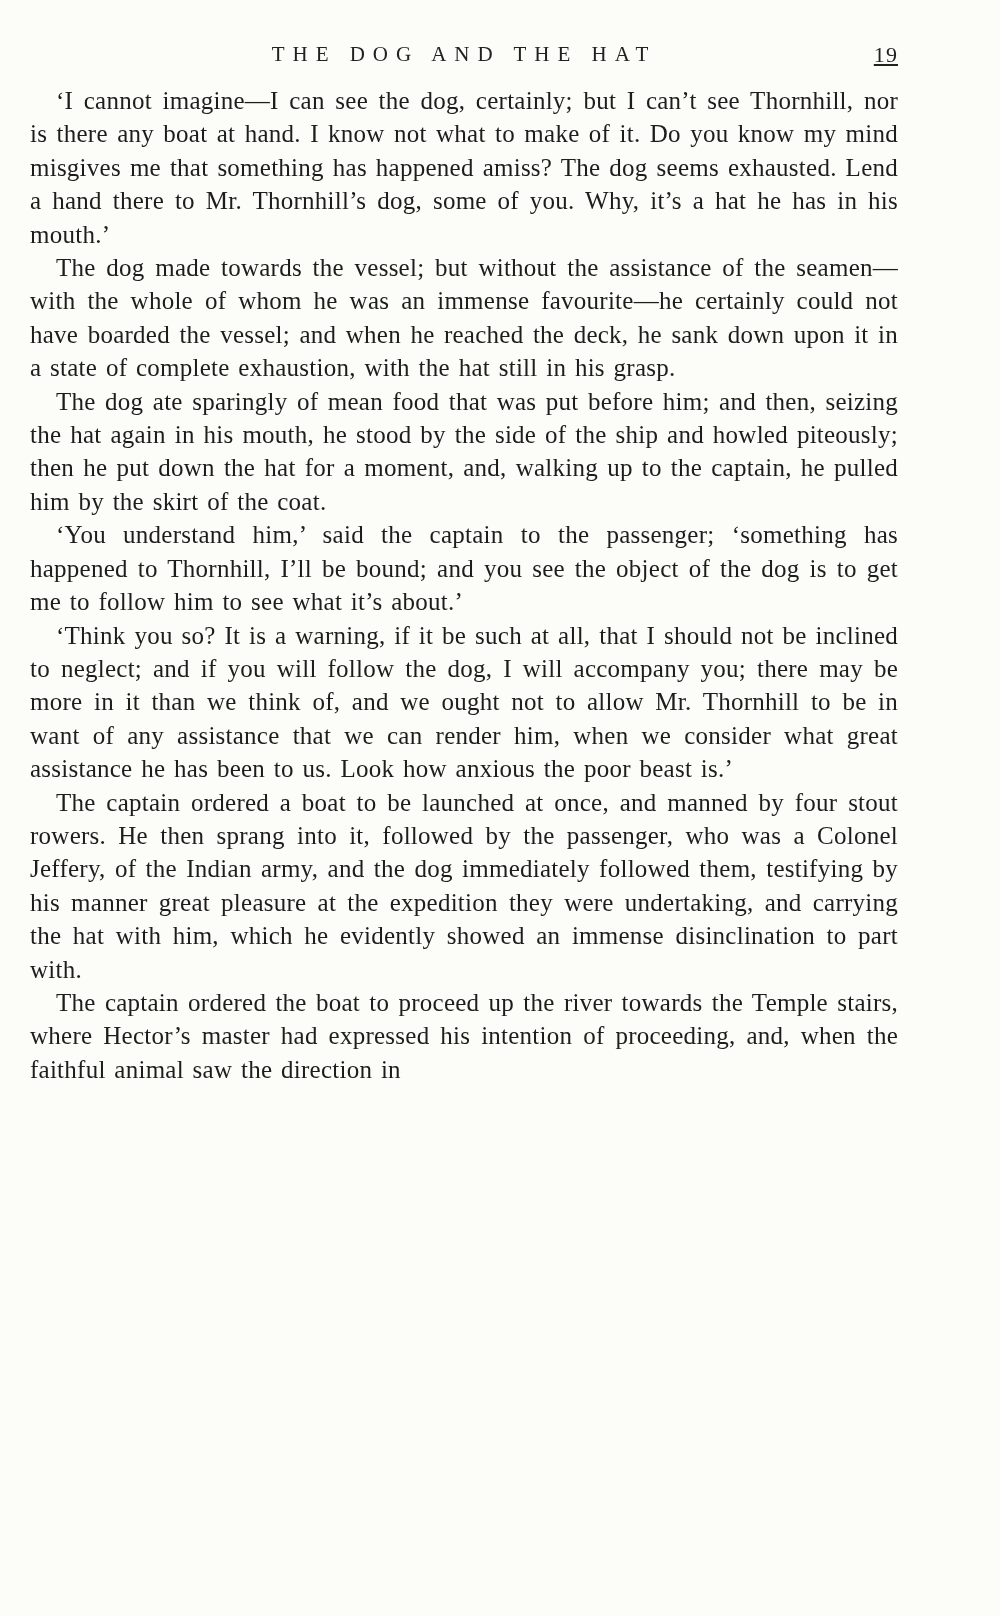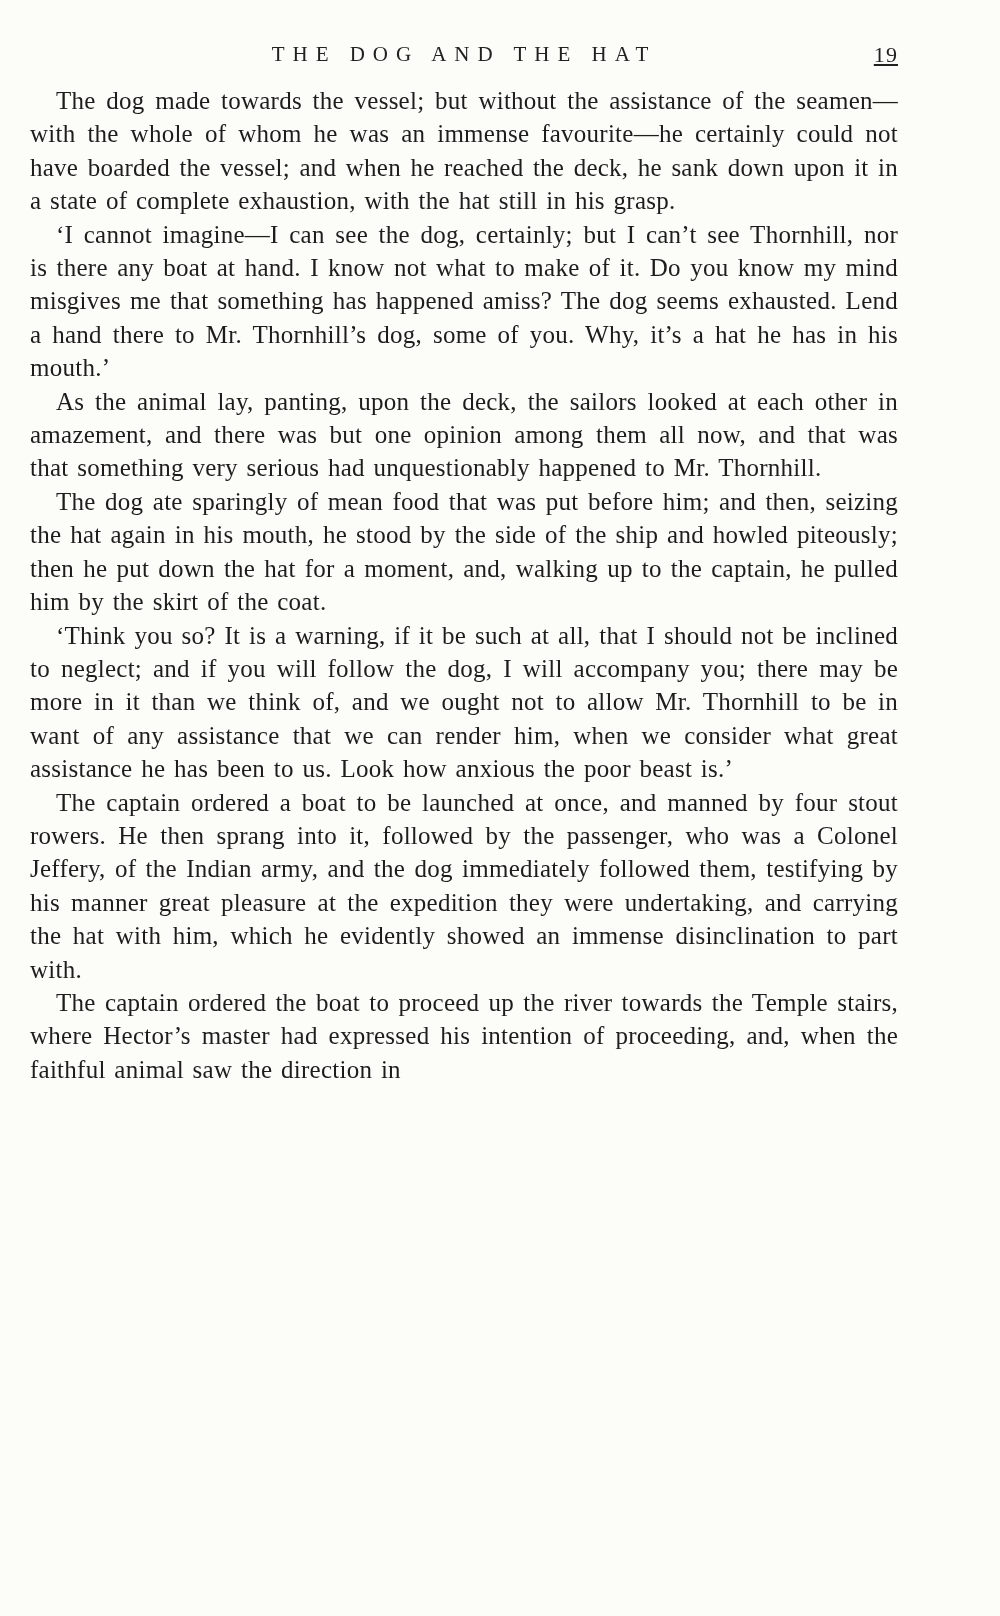--- a/index.html
+++ b/index.html
@@ -52,21 +52,21 @@
 </style>
 </head>
 <body>
 
 <div class="page">
   <div class="header">
     <span class="running-title">THE DOG AND THE HAT</span>
     <span class="page-number">19</span>
   </div>
   <div class="body-text">
+      <p>‘I cannot imagine—I can see the dog, certainly; but I can’t see Thornhill, nor is there any boat at hand. I know not what to make of it. Do you know my mind misgives me that something has happened amiss? The dog seems exhausted. Lend a hand there to Mr. Thornhill’s dog, some of you. Why, it’s a hat he has in his mouth.’</p>
       <p>The dog made towards the vessel; but without the assistance of the seamen—with the whole of whom he was an immense favourite—he certainly could not have boarded the vessel; and when he reached the deck, he sank down upon it in a state of complete exhaustion, with the hat still in his grasp.</p>
-      <p>‘I cannot imagine—I can see the dog, certainly; but I can’t see Thornhill, nor is there any boat at hand. I know not what to make of it. Do you know my mind misgives me that something has happened amiss? The dog seems exhausted. Lend a hand there to Mr. Thornhill’s dog, some of you. Why, it’s a hat he has in his mouth.’</p>
-      <p>As the animal lay, panting, upon the deck, the sailors looked at each other in amazement, and there was but one opinion among them all now, and that was that something very serious had unquestionably happened to Mr. Thornhill.</p>
       <p>The dog ate sparingly of mean food that was put before him; and then, seizing the hat again in his mouth, he stood by the side of the ship and howled piteously; then he put down the hat for a moment, and, walking up to the captain, he pulled him by the skirt of the coat.</p>
+      <p>‘You understand him,’ said the captain to the passenger; ‘something has happened to Thornhill, I’ll be bound; and you see the object of the dog is to get me to follow him to see what it’s about.’</p>
       <p>‘Think you so? It is a warning, if it be such at all, that I should not be inclined to neglect; and if you will follow the dog, I will accompany you; there may be more in it than we think of, and we ought not to allow Mr. Thornhill to be in want of any assistance that we can render him, when we consider what great assistance he has been to us. Look how anxious the poor beast is.’</p>
       <p>The captain ordered a boat to be launched at once, and manned by four stout rowers. He then sprang into it, followed by the passenger, who was a Colonel Jeffery, of the Indian army, and the dog immediately followed them, testifying by his manner great pleasure at the expedition they were undertaking, and carrying the hat with him, which he evidently showed an immense disinclination to part with.</p>
       <p>The captain ordered the boat to proceed up the river towards the Temple stairs, where Hector’s master had expressed his intention of proceeding, and, when the faithful animal saw the direction in</p>
     </div>
 </div>
 
 </body></html>

